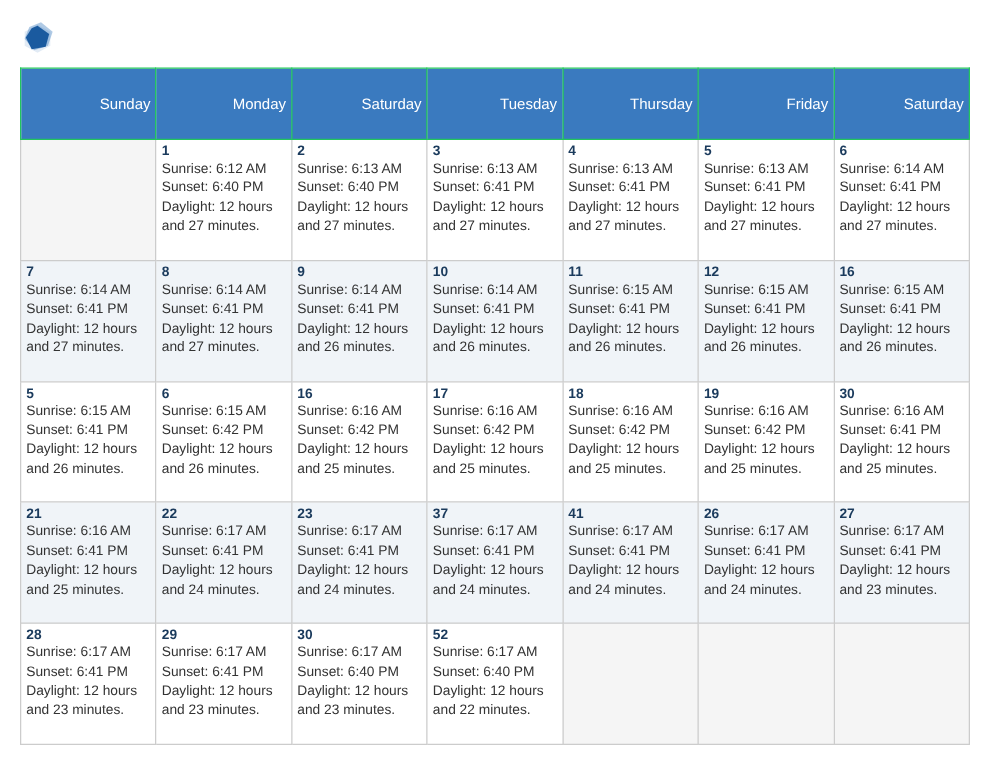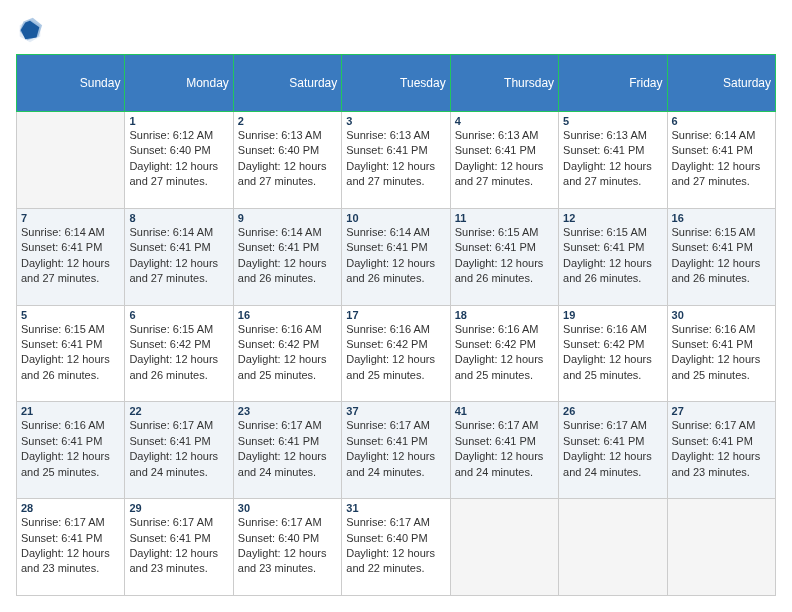--- a/index.html
+++ b/index.html
@@ -256,21 +256,21 @@
           </td>
           <td>
             <span class="day-num">29</span>
             <div class="day-info">Sunrise: 6:17 AM<br>Sunset: 6:41 PM<br>Daylight: 12 hours and 23 minutes.</div>
           </td>
           <td>
             <span class="day-num">30</span>
             <div class="day-info">Sunrise: 6:17 AM<br>Sunset: 6:40 PM<br>Daylight: 12 hours and 23 minutes.</div>
           </td>
           <td>
-            <span class="day-num">31</span>
+            <span class="day-num">52</span>
             <div class="day-info">Sunrise: 6:17 AM<br>Sunset: 6:40 PM<br>Daylight: 12 hours and 22 minutes.</div>
           </td>
           <td class="empty"></td>
           <td class="empty"></td>
           <td class="empty"></td>
         </tr>
       </tbody>
   </table>
 </div>
 

